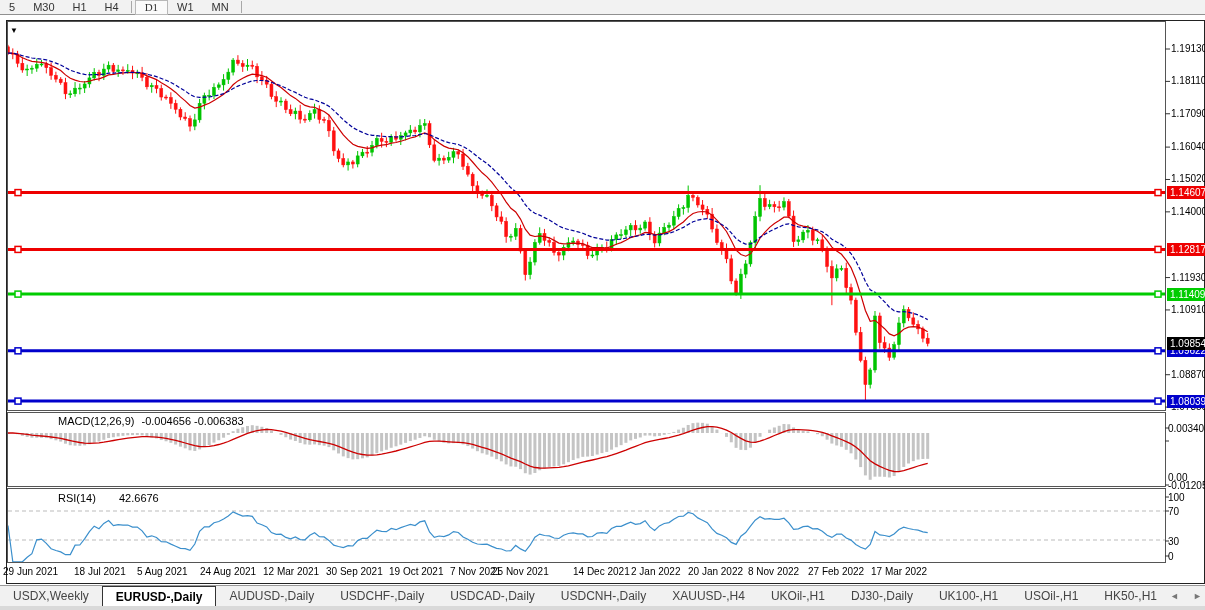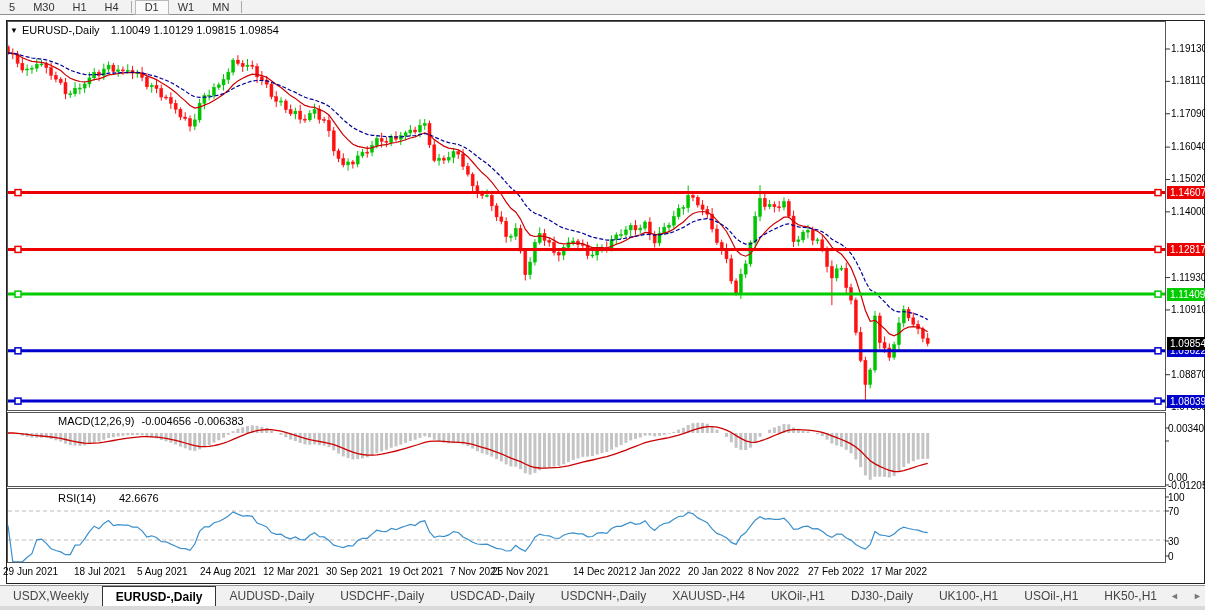--- a/index.html
+++ b/index.html
@@ -4,21 +4,21 @@
 <style>
   * { margin:0; padding:0; box-sizing:border-box; }
   html,body { width:1205px; height:610px; background:#ffffff; overflow:hidden;
     font-family:"Liberation Sans", sans-serif; }
   #stage { position:relative; width:1205px; height:610px; background:#fff; }
 
   
   #toolbar { position:absolute; left:0; top:0; width:1205px; height:15px;
     background:#f2f2f2; border-bottom:1px solid #909090; display:flex; align-items:center; }
   .tf-btn { font-size:11px; color:#333; padding:0 9px; height:15px; line-height:15px; cursor:default; }
-  .tf-btn.active { background:#fafafa; border:1px solid #b8b8b8; line-height:13px; }
+  .tf-btn.active { background:#fafafa; border:1px solid #b8b8b8; line-height:13px;font-family:Liberation Serif, serif; }
   .tf-sep { width:1px; height:12px; background:#a8a8a8; margin:0 3px; }
 
   
   #chartwin { position:absolute; left:6px; top:20px; width:1199px; height:565px; background:#fff; }
 
   svg { position:absolute; left:0; top:0; }
 
   
   .ovl { position:absolute; color:#000; }
   #symtitle { left:22px; top:24px; font-size:11px; color:#000; }
@@ -698,27 +698,20 @@
       <line x1="1165" y1="428" x2="1169" y2="428" stroke="#333"></line>
       <line x1="1165" y1="441" x2="1169" y2="441" stroke="#333"></line>
       <line x1="1165" y1="485" x2="1169" y2="485" stroke="#333"></line>
       <line x1="1165" y1="497" x2="1169" y2="497" stroke="#333"></line>
       <line x1="1165" y1="511" x2="1169" y2="511" stroke="#333"></line>
       <line x1="1165" y1="541" x2="1169" y2="541" stroke="#333"></line>
       <line x1="1165" y1="556" x2="1169" y2="556" stroke="#333"></line>
     </svg>
 
   <span id="symtri" class="ovl">▼</span>
-  <span id="symtitle" class="ovl">
-    <span>EURUSD-,Daily</span>
-    <span style="margin-left:8px;">1.10049</span>
-    <span>1.10129</span>
-    <span>1.09815</span>
-    <span>1.09854</span>
-  </span>
 
   <span id="macdLabel" class="ovl paneLabel">
     <span>MACD(12,26,9)</span>
     <span style="margin-left:4px;">-0.004656 -0.006383</span>
   </span>
 
   <span id="rsiLabel" class="ovl paneLabel">
     <span>RSI(14)</span>
     <span style="margin-left:20px;">42.6676</span>
   </span>

